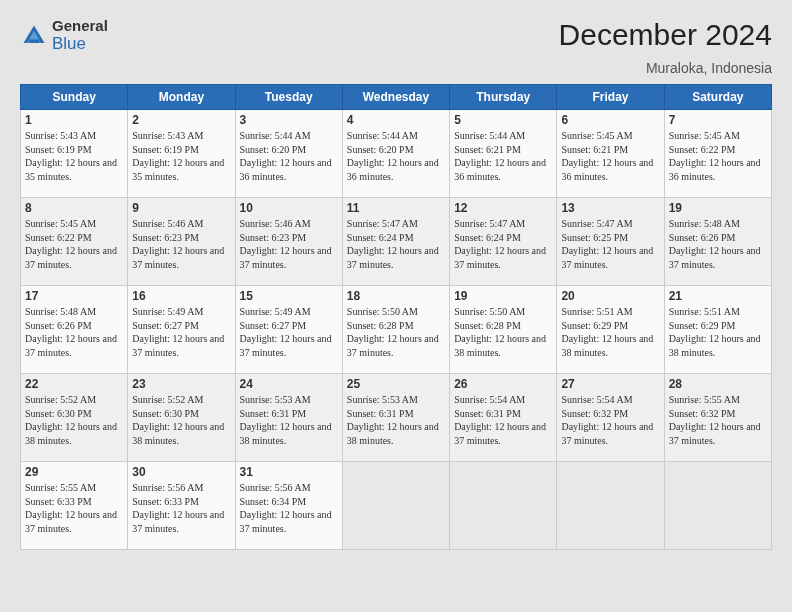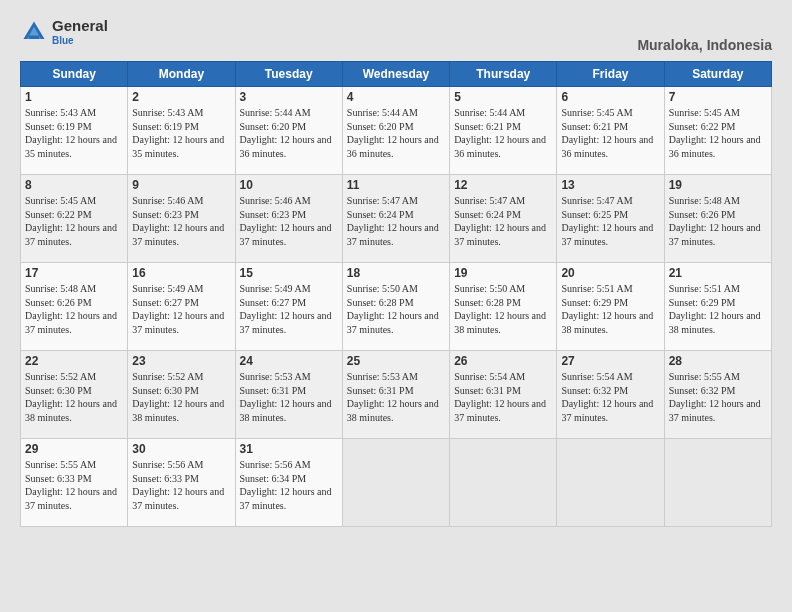--- a/index.html
+++ b/index.html
@@ -31,42 +31,41 @@
       display: flex;
       flex-direction: column;
       line-height: 1.1;
     }
     .logo-general {
       font-size: 15px;
       font-weight: bold;
       color: #333;
     }
     .logo-blue {
-      font-size: 10px;
-      font-weight: bold;
+      font-size: 17px;
+      font-weight: normal;
       color: #2a6cb5;
     }
     .logo-icon {
       width: 28px;
       height: 28px;
     }
     .title-area {
       text-align: right;
     }
     .main-title {
       font-size: 30px;
       font-weight: 300;
       color: #222;
       line-height: 1.1;
     }
     .subtitle {
       font-size: 14px;
       color: #555;
-      margin-top: 19px;
-      font-weight: bold;
+      margin-top: 9px;
     }
     .calendar {
       width: 100%;
       border-collapse: collapse;
     }
     .calendar thead tr th {
       background: #2a6cb5;
       color: #fff;
       font-size: 12px;
       font-weight: bold;
@@ -116,20 +115,21 @@
         <polygon points="16,4 28,24 4,24" fill="#2a6cb5"></polygon>
         <polygon points="16,10 24,24 8,24" fill="#5a9fd4"></polygon>
         <rect x="10" y="20" width="12" height="4" fill="#2a6cb5"></rect>
       </svg>
       <div class="logo-text">
         <span class="logo-general">General</span>
         <span class="logo-blue">Blue</span>
       </div>
     </div>
     <div class="title-area">
+      <div class="main-title">December 2024</div>
       <div class="subtitle">Muraloka, Indonesia</div>
     </div>
   </div>
 
   <table class="calendar">
     <thead>
       <tr>
         <th>Sunday</th>
         <th>Monday</th>
         <th>Tuesday</th>

